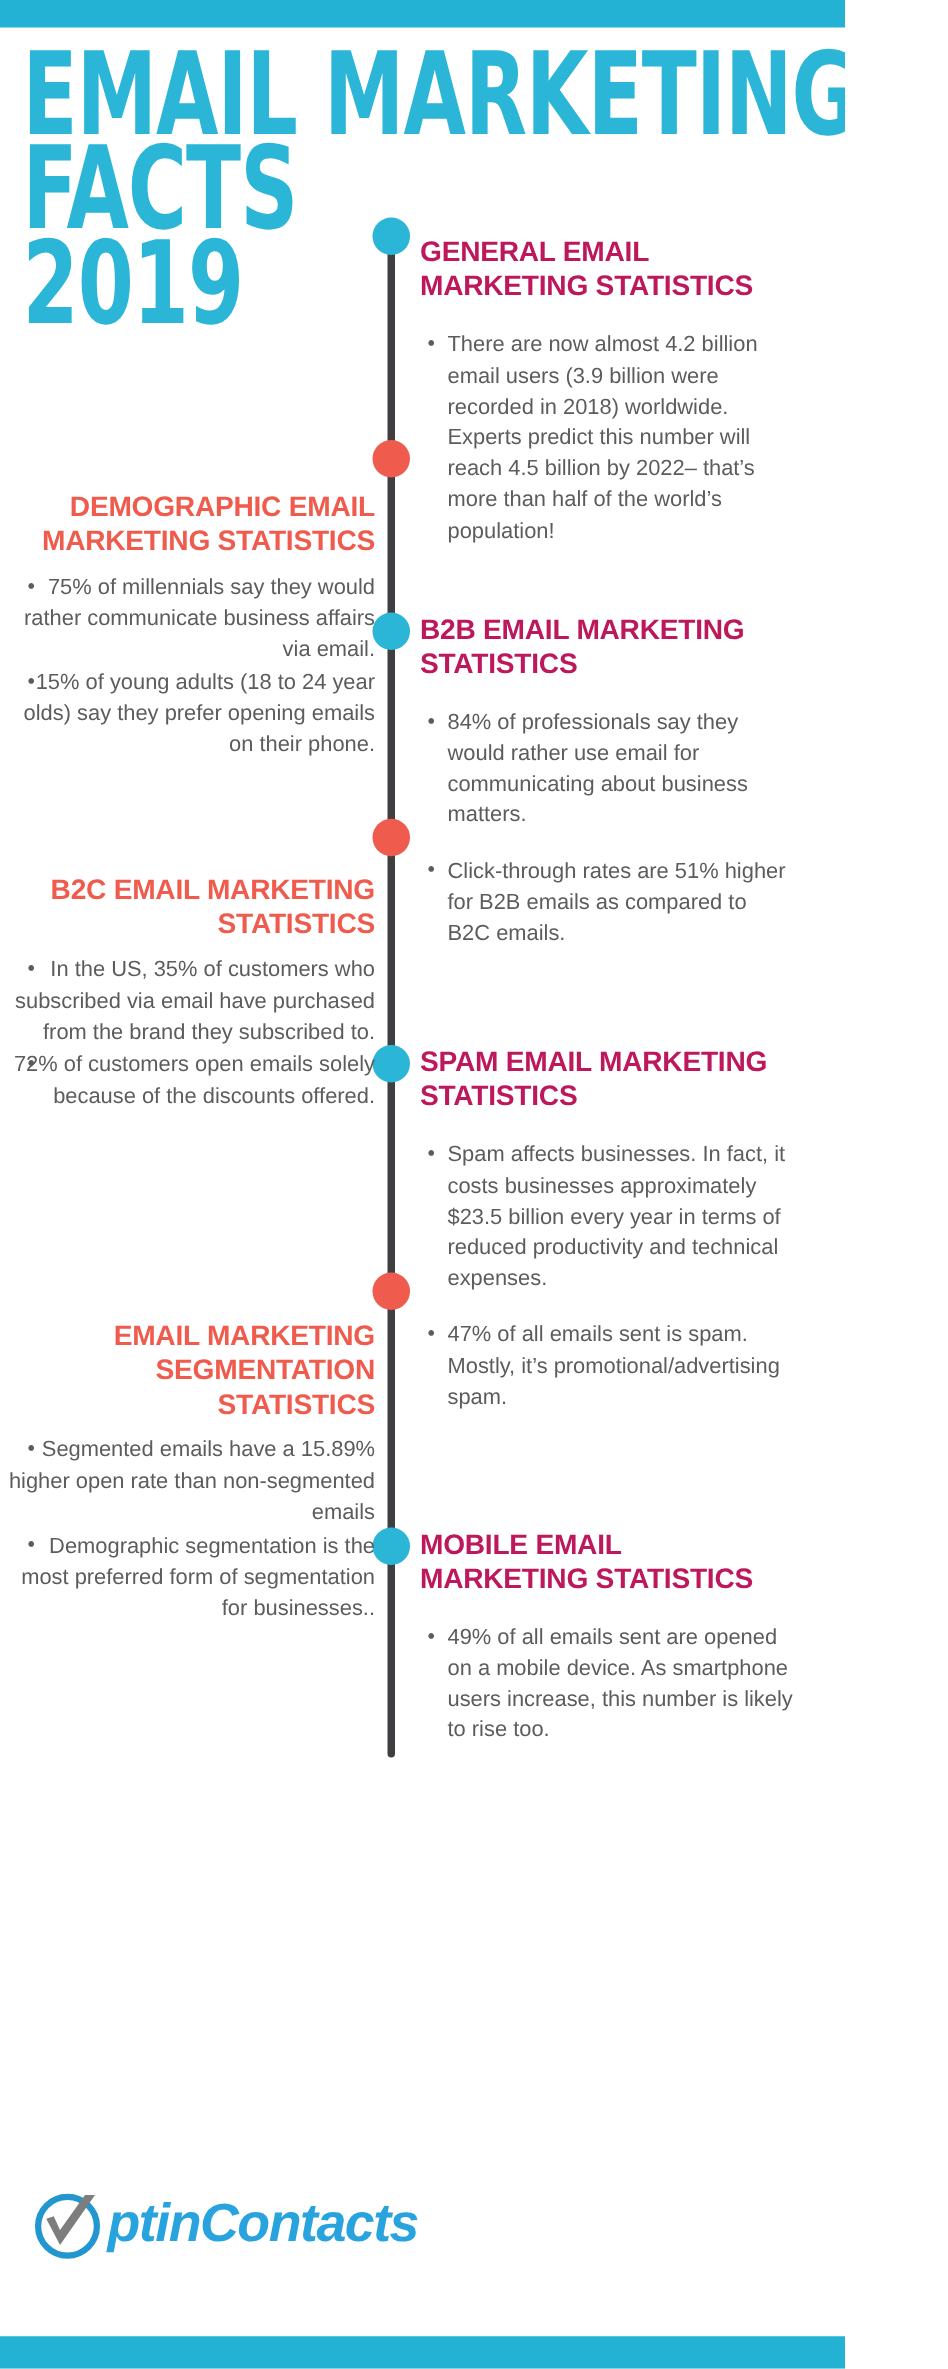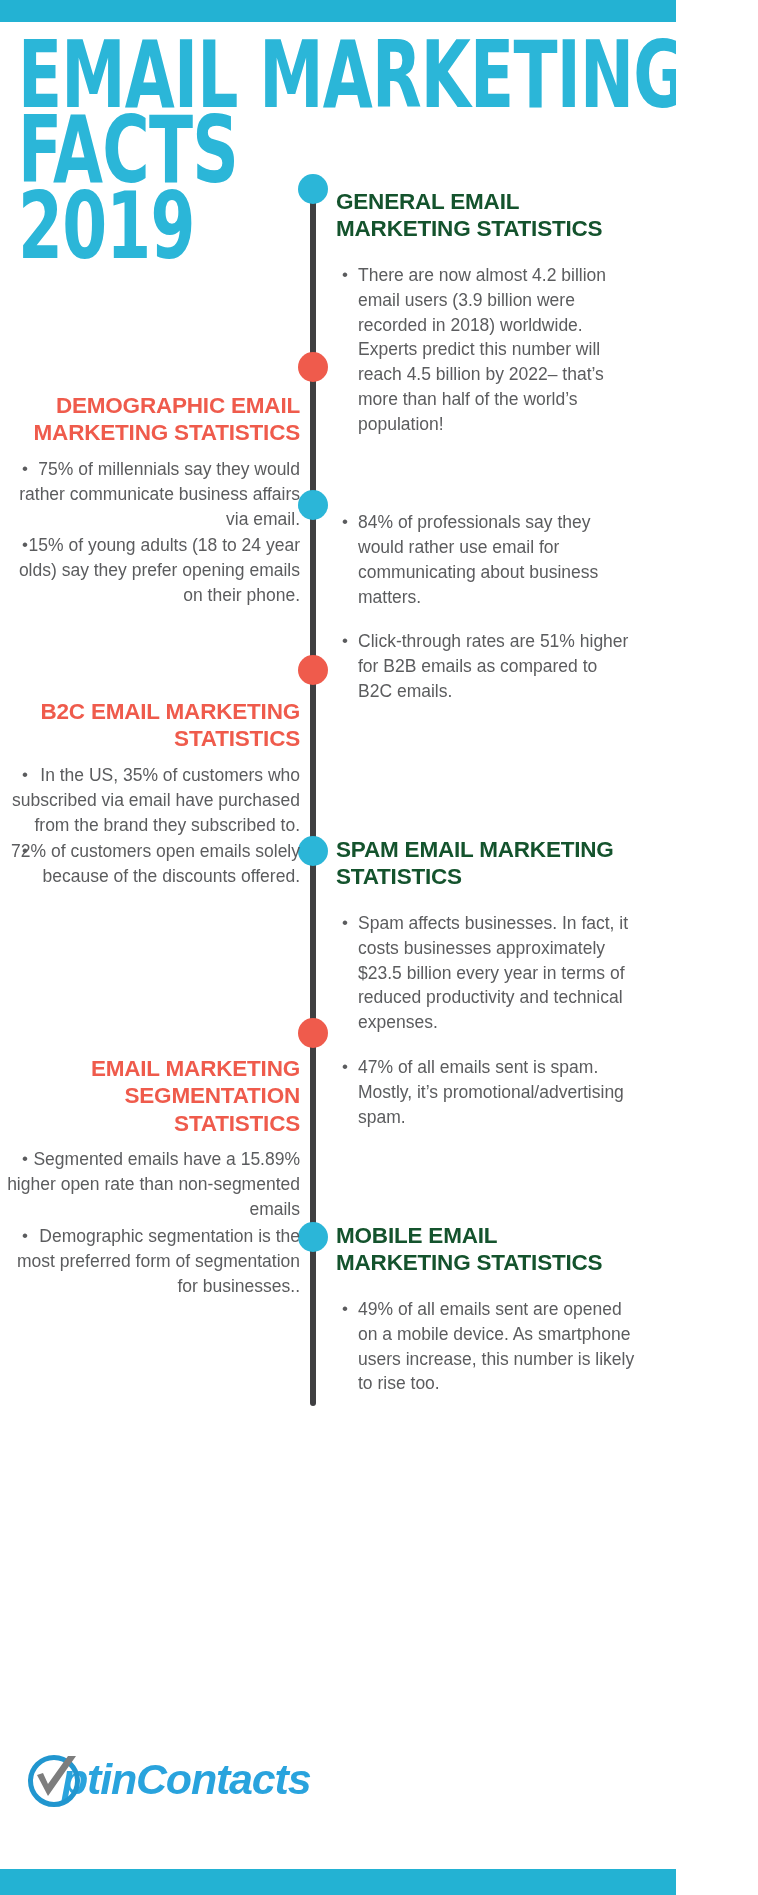--- a/index.html
+++ b/index.html
@@ -78,21 +78,21 @@
   }
 
   .head{
     font-weight:bold;
     font-size:22.5px;
     line-height:1.22;
     text-transform:uppercase;
     margin:0 0 10px 0;
     letter-spacing:-0.2px;
   }
-  .head.cyan{color:#14532d;}
+  .head.cyan{color:#be185d;}
   .head.red{color:#ef5b4c;}
 
   ul.facts{
     margin:0;
     padding:0;
     list-style:none;
   }
   ul.facts li{
     position:relative;
     font-size:17.5px;
@@ -130,20 +130,21 @@
   .col-left .head{ text-align:right; }
 
   
   .logo{
     position:absolute;
     left:26px;
     top:1748px;
     display:flex;
     align-items:center;
     height:62px;
+    gap:24px;
   }
   .logo-mark{
     position:relative;
     width:52px;height:52px;
     flex:0 0 52px;
   }
   .logo-ring{
     position:absolute;left:2px;top:2px;
     width:42px;height:42px;
     border:5px solid #2196cf;
@@ -197,20 +198,21 @@
 
   <div class="col-left" style="top:392px">
     <h2 class="head red">DEMOGRAPHIC EMAIL MARKETING STATISTICS</h2>
     <ul class="facts">
       <li>75% of millennials say they would rather communicate business affairs via email.</li>
       <li>15% of young adults (18 to 24 year olds) say they prefer opening emails on their phone.</li>
     </ul>
   </div>
 
   <div class="col-right" style="top:490px">
+    <h2 class="head cyan">B2B EMAIL MARKETING STATISTICS</h2>
     <ul class="facts">
       <li>84% of professionals say they would rather use email for communicating about business matters.</li>
       <li>Click-through rates are 51% higher for B2B emails as compared to B2C emails.</li>
     </ul>
   </div>
 
   <div class="col-left" style="top:698px">
     <h2 class="head red">B2C EMAIL MARKETING STATISTICS</h2>
     <ul class="facts">
       <li>In the US, 35% of customers who subscribed via email have purchased from the brand they subscribed to.</li>

